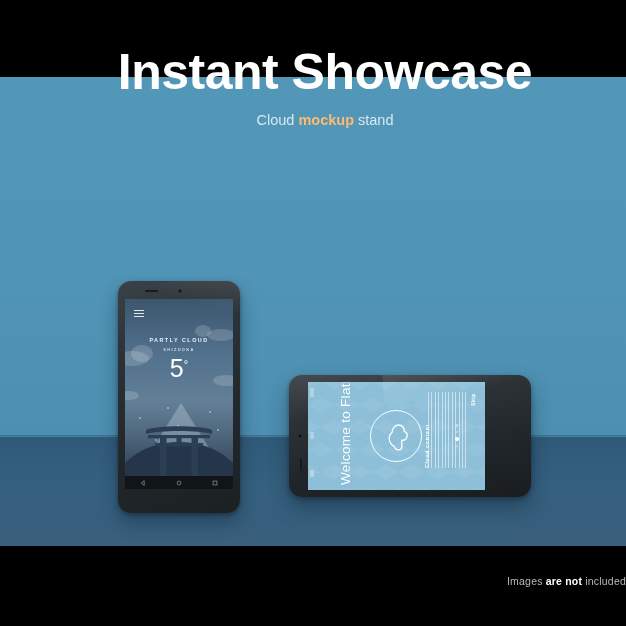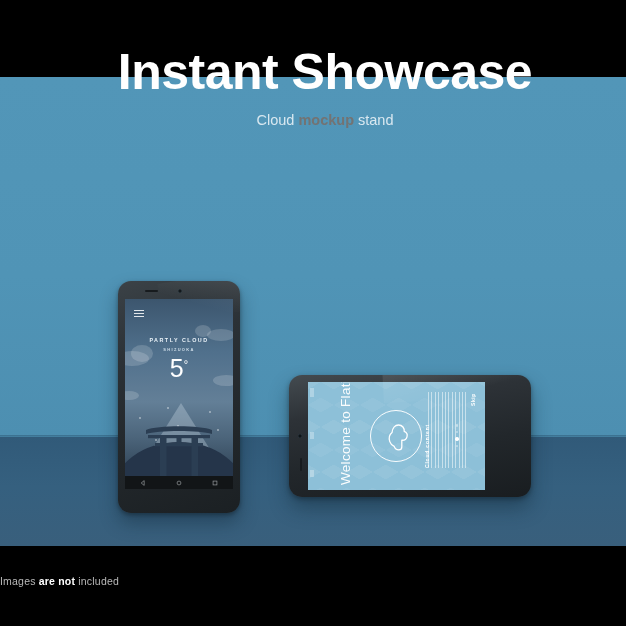--- a/index.html
+++ b/index.html
@@ -14,25 +14,25 @@
            background:linear-gradient(180deg,#5296b8 0%,#5094b6 55%,#4d8fb1 100%); }
   #floor { position:absolute; left:0; top:360px; width:626px; height:109px;
            background:linear-gradient(180deg,#315a79 0%,#35607f 45%,#395f7c 100%); }
   #horizon { position:absolute; left:0; top:358px; width:626px; height:3px;
              background:linear-gradient(180deg,rgba(40,80,108,.55),rgba(49,90,121,0)); }
 
   
   #headline { position:absolute; left:12px; top:46px; width:626px; text-align:center; }
   #title { font-size:50px; font-weight:bold; color:#ffffff; letter-spacing:-0.5px; line-height:1.05; }
   #subtitle { margin-top:11px; font-size:14.5px; color:#d9e8f0; line-height:1.5; font-weight:300; }
-  #subtitle b { color:#737373; font-weight:bold; }
+  #subtitle b { color:#fdba74; font-weight:bold; }
   .sub-line { display:block; }
 
   
-  #footer { position:absolute; left:0; top:575px; width:626px; text-align:left;
+  #footer { position:absolute; left:0; top:575px; width:626px; text-align:right;
             font-size:10.5px; color:#b9b9b9; letter-spacing:.2px; }
   #footer b { color:#ffffff; font-weight:bold; }
 
   
   #phone-v { position:absolute; left:118px; top:281px; width:122px; height:232px;
              border-radius:13px;
              background:linear-gradient(160deg,#3b4247 0%,#2b3136 30%,#23282c 62%,#1b2023 100%);
              box-shadow:0 10px 18px rgba(14,35,50,.40), 0 2px 4px rgba(0,0,0,.35);
              overflow:hidden; }
   #phone-v .glare { position:absolute; right:-6px; top:-4px; width:86px; height:40px;

